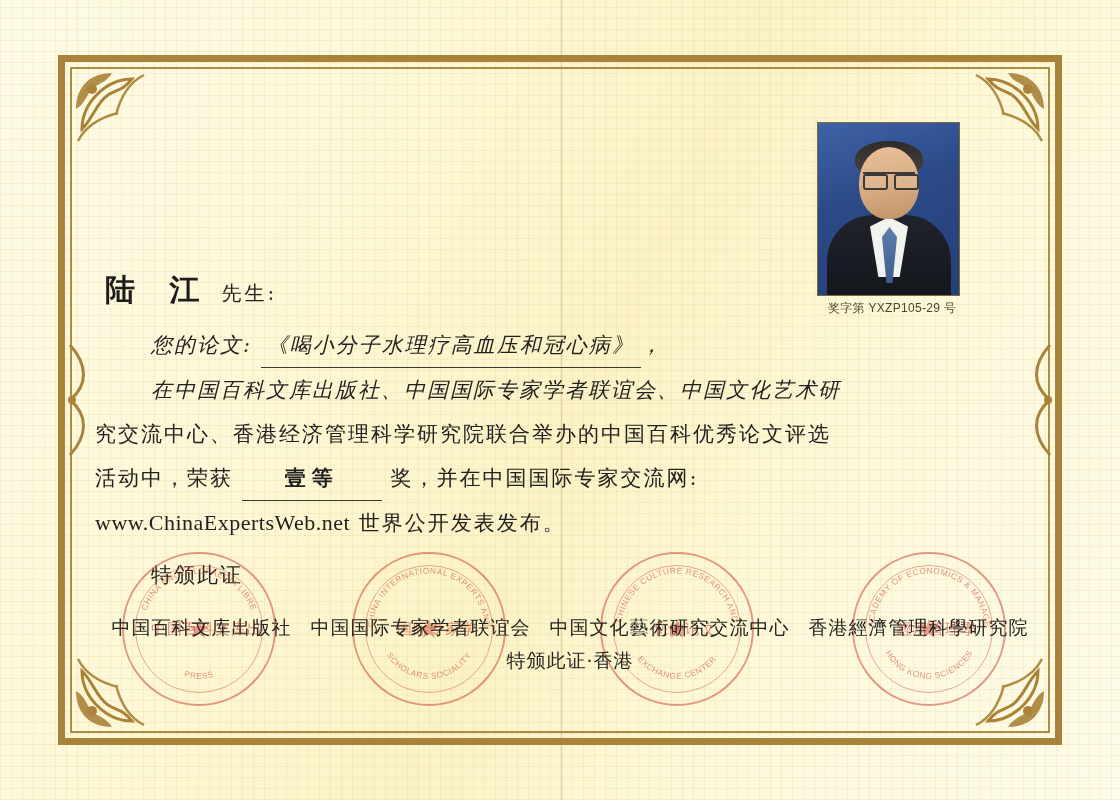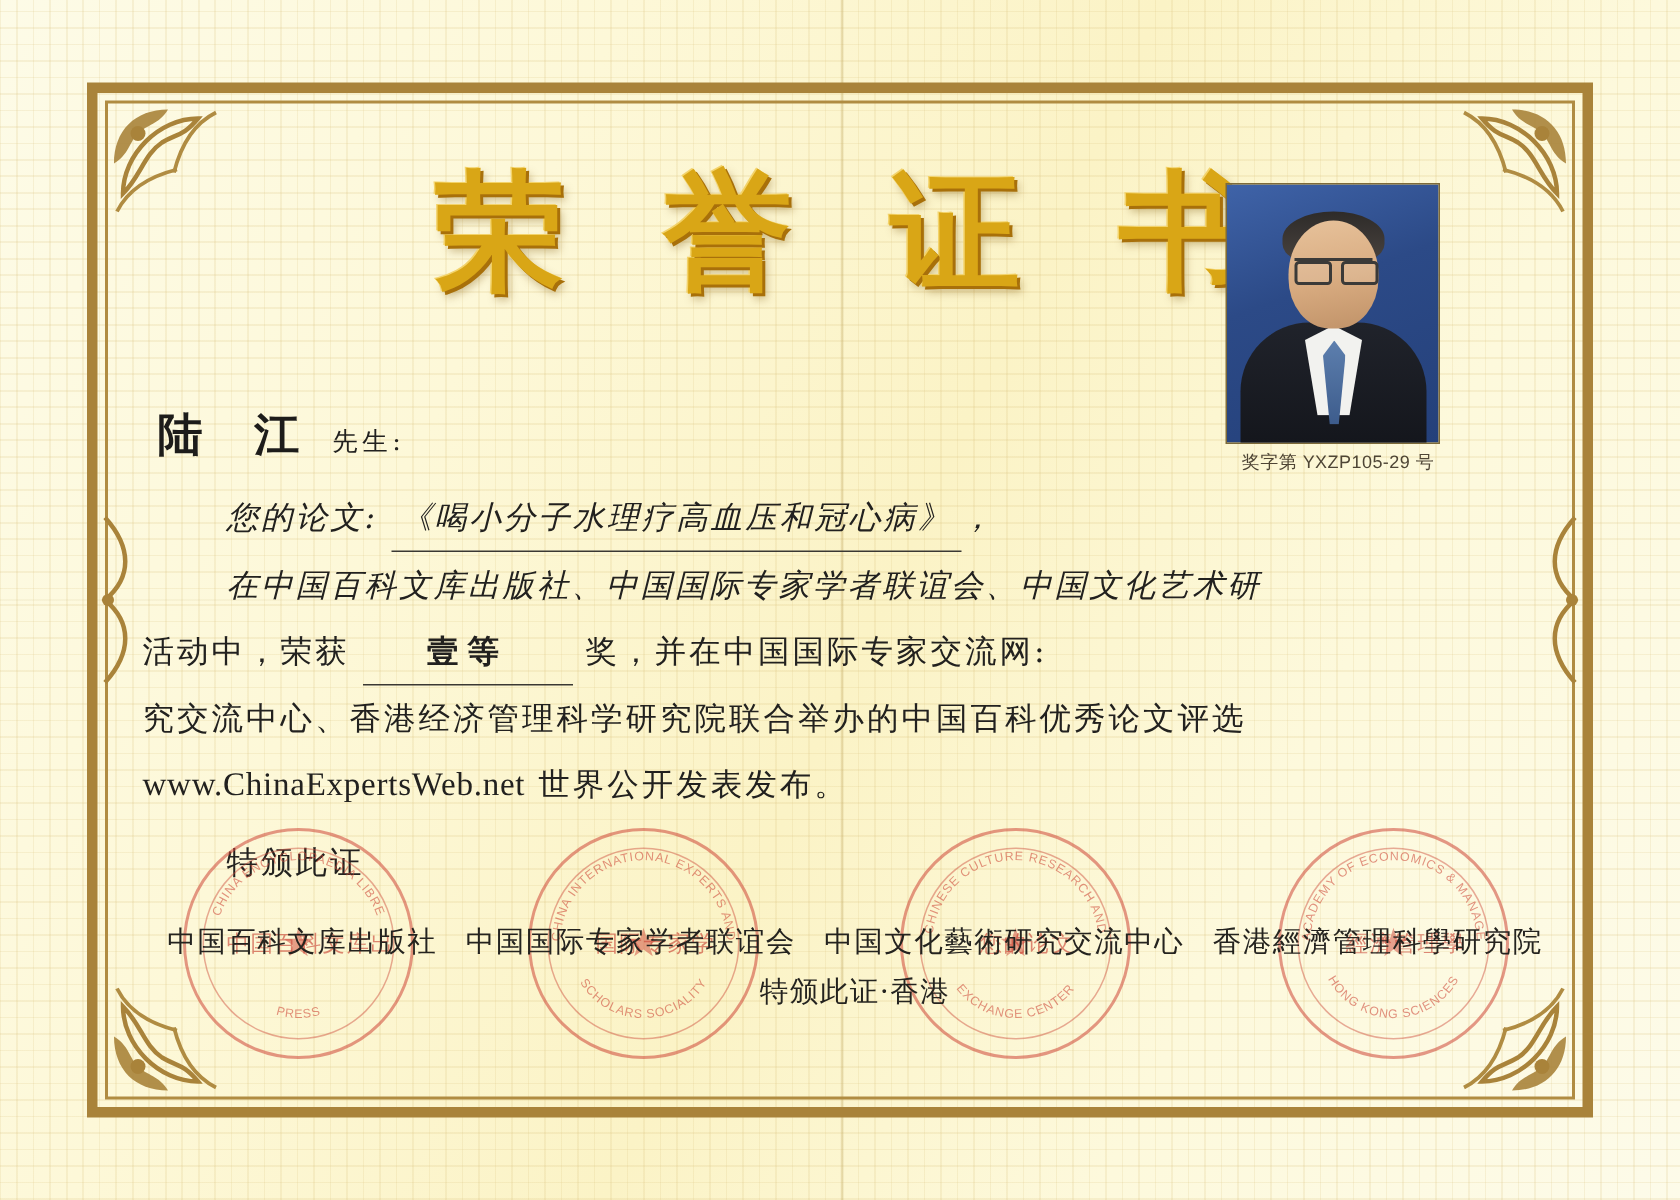--- a/index.html
+++ b/index.html
@@ -182,21 +182,21 @@
     margin-left: 10px;
     margin-bottom: 12px;
   }
   .recipient-name {
     font-size: 30px;
     font-weight: bold;
     letter-spacing: 12px;
     color: #1d1c1a;
   }
   .recipient-suffix {
-    font-size: 17px;
+    font-size: 20px;
     letter-spacing: 3px;
     margin-left: 10px;
   }
   .para {
     font-size: 21px;
     letter-spacing: 2.0px;
     line-height: 44px;
   }
   .indent { padding-left: 56px; font-style: italic; }
   .blank-fill {
@@ -345,21 +345,20 @@
       <circle cx="10" cy="75" r="4" fill="#a9833a"></circle>
     </svg>
   </div>
   <div class="side-orn side-right">
     <svg width="34" height="150" viewBox="0 0 34 150">
       <path d="M8 20 C26 40 26 60 8 75 C26 90 26 110 8 130" fill="none" stroke="#a9833a" stroke-width="3"></path>
       <circle cx="10" cy="75" r="4" fill="#a9833a"></circle>
     </svg>
   </div>
 
-  <div class="title">荣 誉 证 书</div>
 
   <div class="photo">
     <div class="body"></div>
     <div class="shirt"></div>
     <div class="tie"></div>
     <div class="hair"></div>
     <div class="head"></div>
     <div class="glasses">
       <div class="glass-l"></div>
       <div class="glass-r"></div>
@@ -373,27 +372,27 @@
       <span class="recipient-name">陆 江</span><span class="recipient-suffix">先生:</span>
     </div>
 
     <div class="line para indent">
       <span>您的论文:</span>
       <span class="blank-fill fill-title">《喝小分子水理疗高血压和冠心病》</span><span>，</span>
     </div>
 
     <div class="line para indent">在中国百科文库出版社、中国国际专家学者联谊会、中国文化艺术研</div>
 
+    <div class="line para">究交流中心、香港经济管理科学研究院联合举办的中国百科优秀论文评选</div>
+
     <div class="line para">
       <span>活动中，荣获</span>
       <span class="blank-fill fill-grade">壹等</span>
       <span>奖，并在中国国际专家交流网:</span>
     </div>
-
-    <div class="line para">究交流中心、香港经济管理科学研究院联合举办的中国百科优秀论文评选</div>
 
     <div class="line para">
       <span class="url">www.ChinaExpertsWeb.net</span>
       <span>世界公开发表发布。</span>
     </div>
 
     <div class="line special-line">特颁此证</div>
   </div>
 
   <div class="stamp" id="stamp1">

